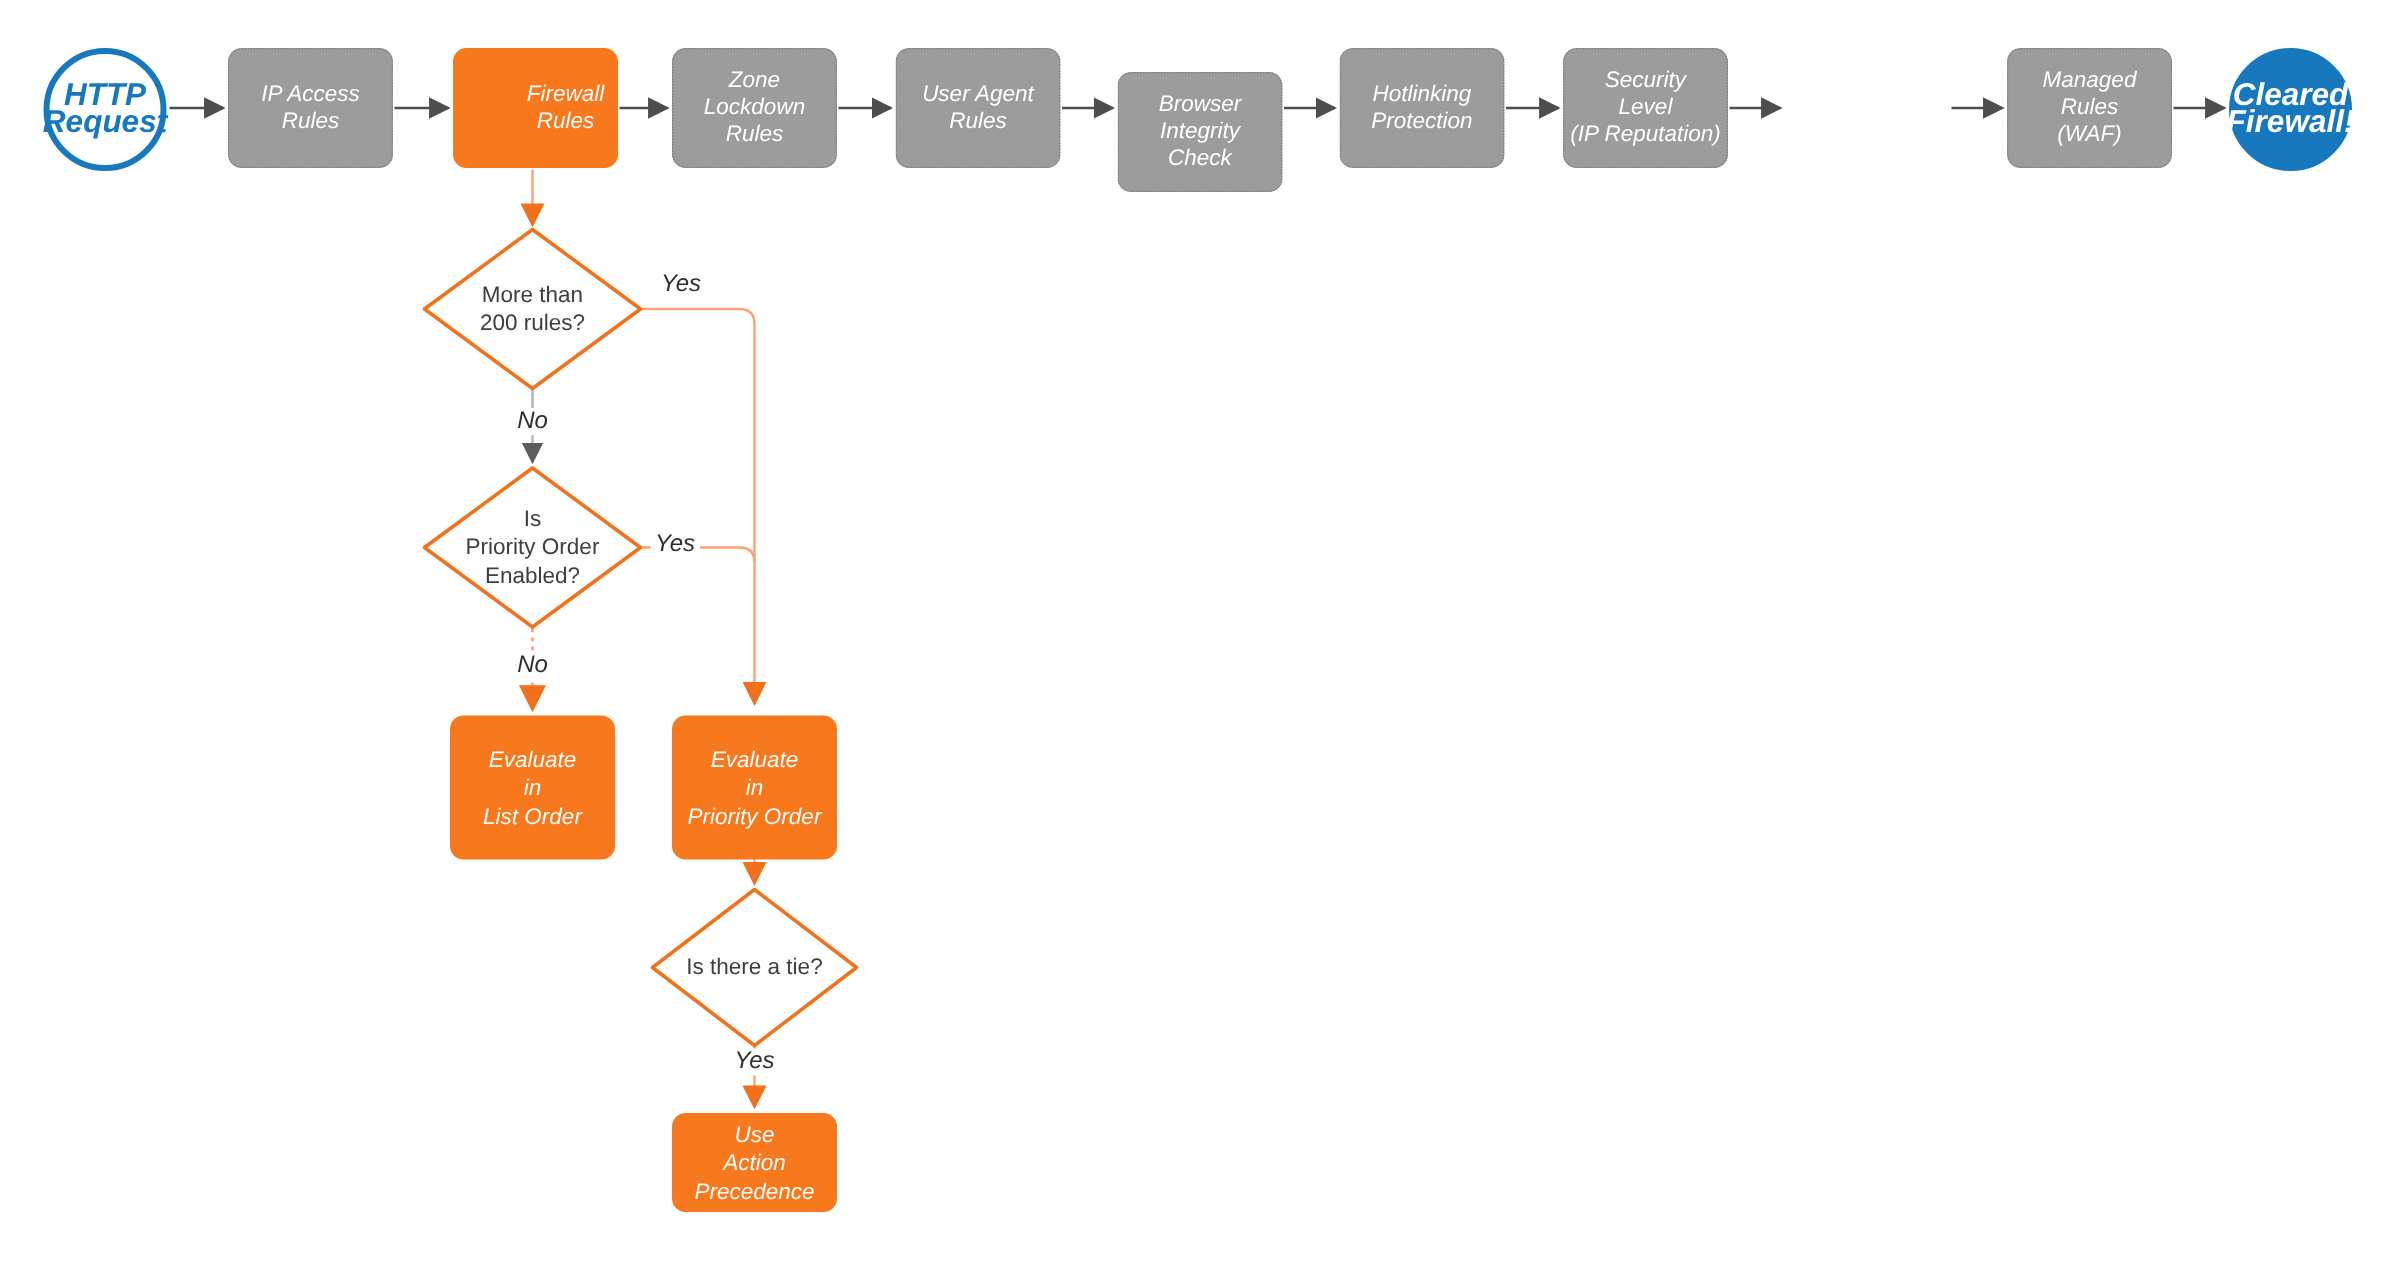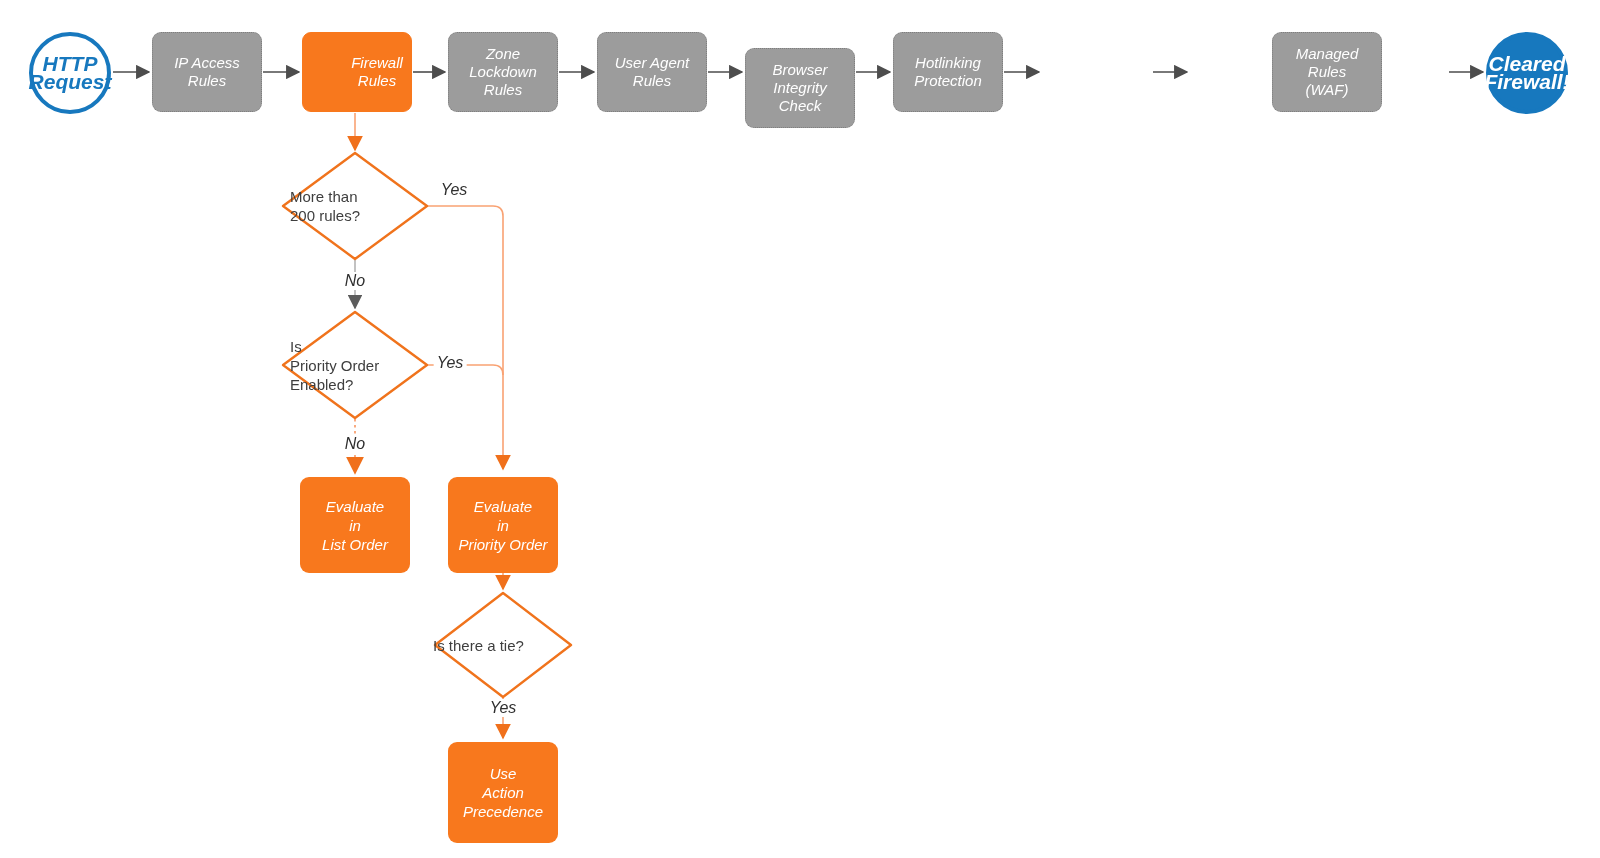--- a/index.html
+++ b/index.html
@@ -38,21 +38,21 @@
   .action {
     width:110px; height:96px;
     background:#F8781D; border-radius:9px;
     color:#ffffff; font-style:italic;
     font-size:15px; line-height:19px;
   }
   .decision-text {
     position:absolute; z-index:3;
     transform:translate(-50%,-50%);
     color:#3E3E3E; font-size:15px; line-height:19px;
-    white-space:pre-line;
+    text-align:center; white-space:pre-line;
   }
   .edge-label {
     position:absolute; z-index:3;
     transform:translate(-50%,-50%);
     color:#2F2F2F; font-style:italic; font-size:16px;
     padding:0 3px;
   }
   .edge-label.bg { background:#ffffff;font-style:italic; }
 </style>
 </head>
@@ -111,21 +111,24 @@
   <div class="node stage" style="left:448px;">Zone
 Lockdown
 Rules</div>
   <div class="node stage" style="left:597px;">User Agent
 Rules</div>
   <div class="node stage" style="left:745px;margin-top:16px;">Browser
 Integrity
 Check</div>
   <div class="node stage" style="left:893px;">Hotlinking
 Protection</div>
-  <div class="node stage" style="left:1272px;">Managed
+  <div class="node stage" style="left:1042px;">Security
+Level
+(IP Reputation)</div>
+  <div class="node stage" style="left:1338px;">Managed
 Rules
 (WAF)</div>
 
   <div class="decision-text" style="left:355px; top:206px; width:130px;">More than
 200 rules?</div>
   <div class="decision-text" style="left:355px; top:365px; width:130px;">Is
 Priority Order
 Enabled?</div>
   <div class="decision-text" style="left:503px; top:645px; width:140px;">Is there a tie?</div>
 
@@ -134,17 +137,17 @@
   <div class="edge-label bg" style="left:450px; top:363px;">Yes</div>
   <div class="edge-label bg" style="left:355px; top:444px;">No</div>
   <div class="edge-label bg" style="left:503px; top:708px;">Yes</div>
 
   <div class="node action" style="left:300px; top:477px;">Evaluate
 in
 List Order</div>
   <div class="node action" style="left:448px; top:477px;">Evaluate
 in
 Priority Order</div>
-  <div class="node action" style="left:448px; top:742px; height:101px;">Use
+  <div class="node action" style="left:448px; top:742px; height:66px;">Use
 Action
 Precedence</div>
 
 </div>
 
 </body></html>

